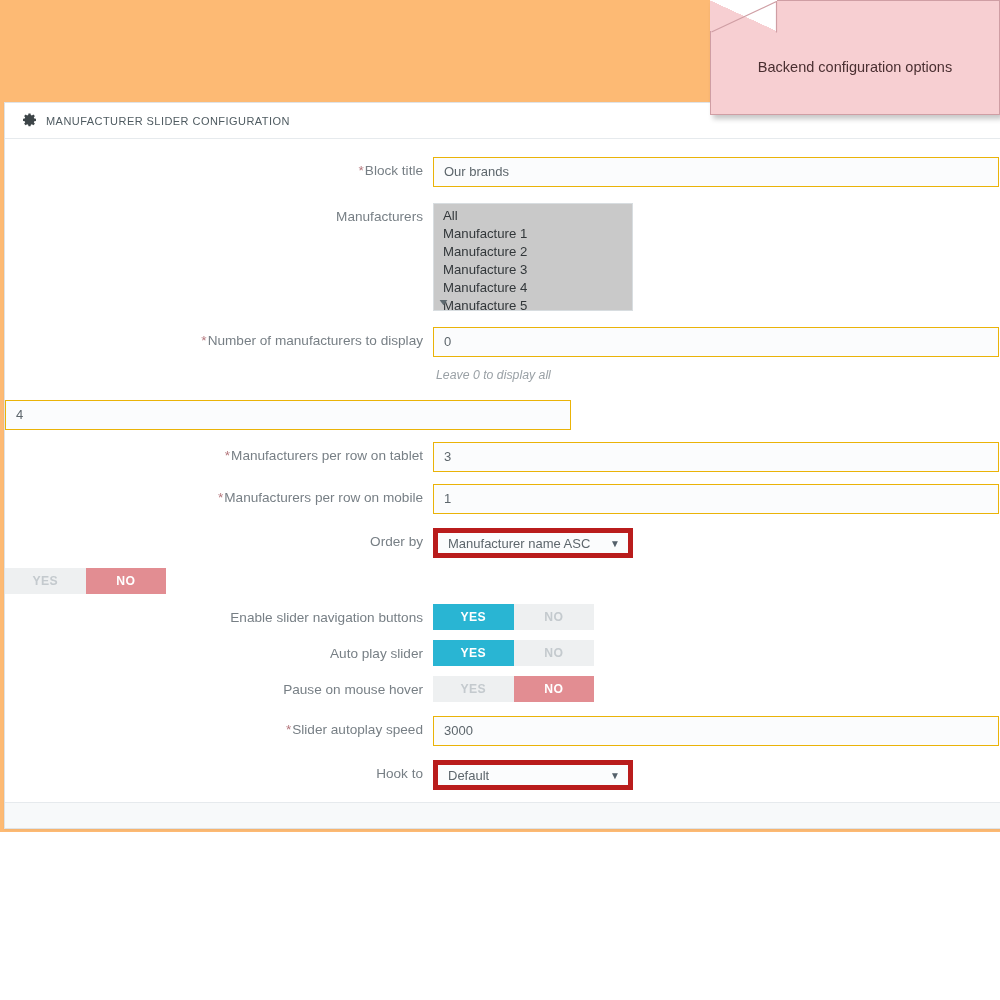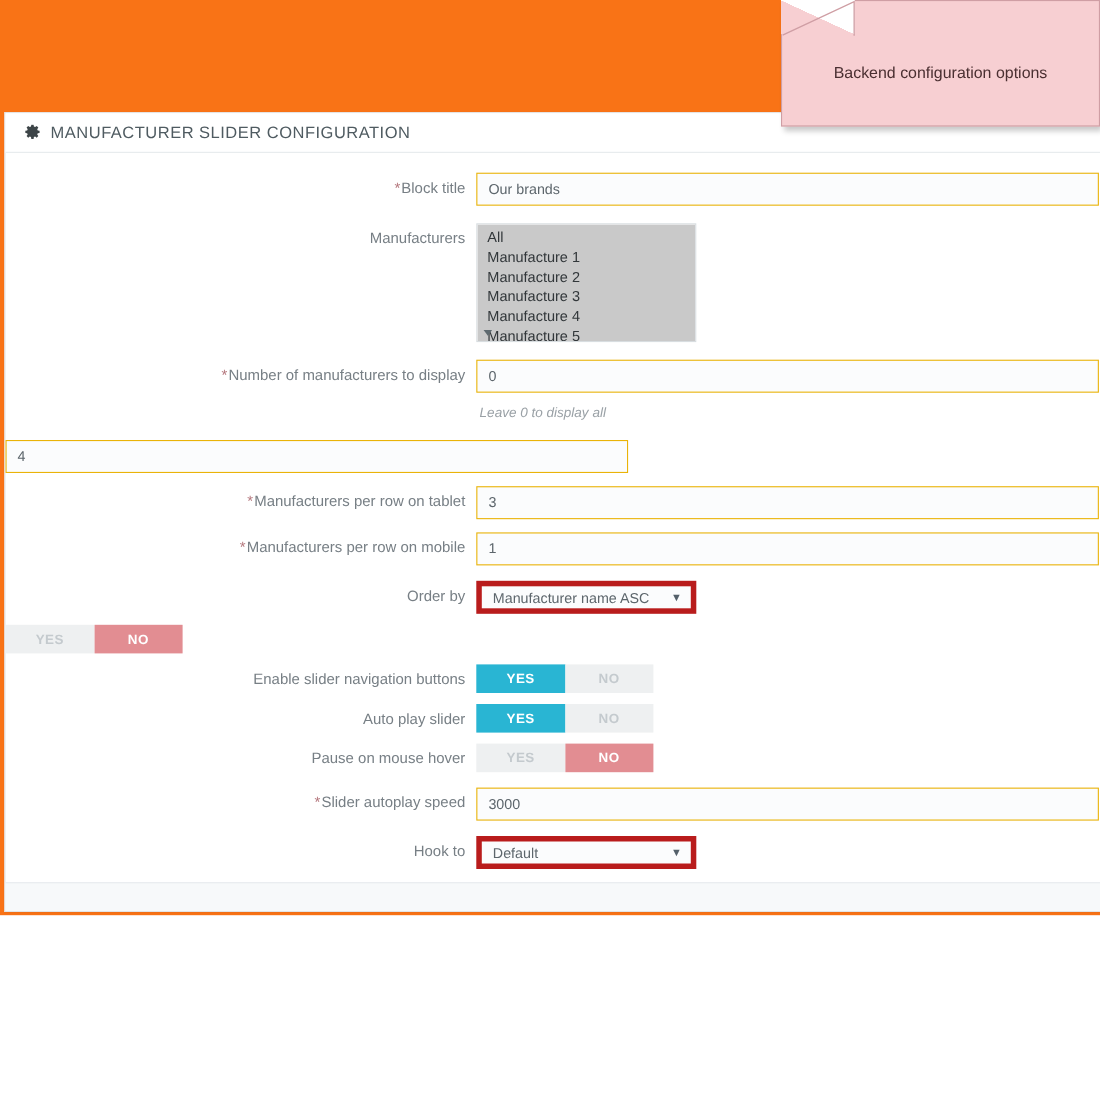--- a/index.html
+++ b/index.html
@@ -4,21 +4,21 @@
 <style>
   * { box-sizing: border-box; }
   html, body {
     margin: 0; padding: 0;
     width: 1000px; height: 1000px;
     background: #ffffff;
     font-family: "Liberation Sans", sans-serif;
     overflow: hidden;
   }
 
-  #root { position: relative; width: 1000px; height: 832px; background:#f97316; }
+  #root { position: relative; width: 1000px; height: 832px; background:#fdba74; }
 
   
   .sticky-note {
     position: absolute;
     left: 710px; top: 0px;
     width: 290px; height: 115px;
     background: #f7cfd2;
     border: 1px solid #cf9ea4;
     box-shadow: 3px 4px 5px rgba(0,0,0,0.22);
     z-index: 30;
@@ -59,21 +59,21 @@
   .panel-header {
     height: 36px;
     border-bottom: 1px solid #e6eaed;
     display: flex;
     align-items: center;
     padding-left: 17px;
     background: #ffffff;
   }
   .gear-icon { width: 15px; height: 15px; margin-right: 9px; display:block; flex:none; }
   .panel-title {
-    font-size: 15px;
+    font-size: 11px;
     letter-spacing: 0.45px;
     color: #4f5b61;
     font-family: "Liberation Sans", sans-serif;
     white-space: nowrap;
   }
 
   .panel-body { padding: 18px 0 12px 0; }
 
   .form-row {
     display: flex;

